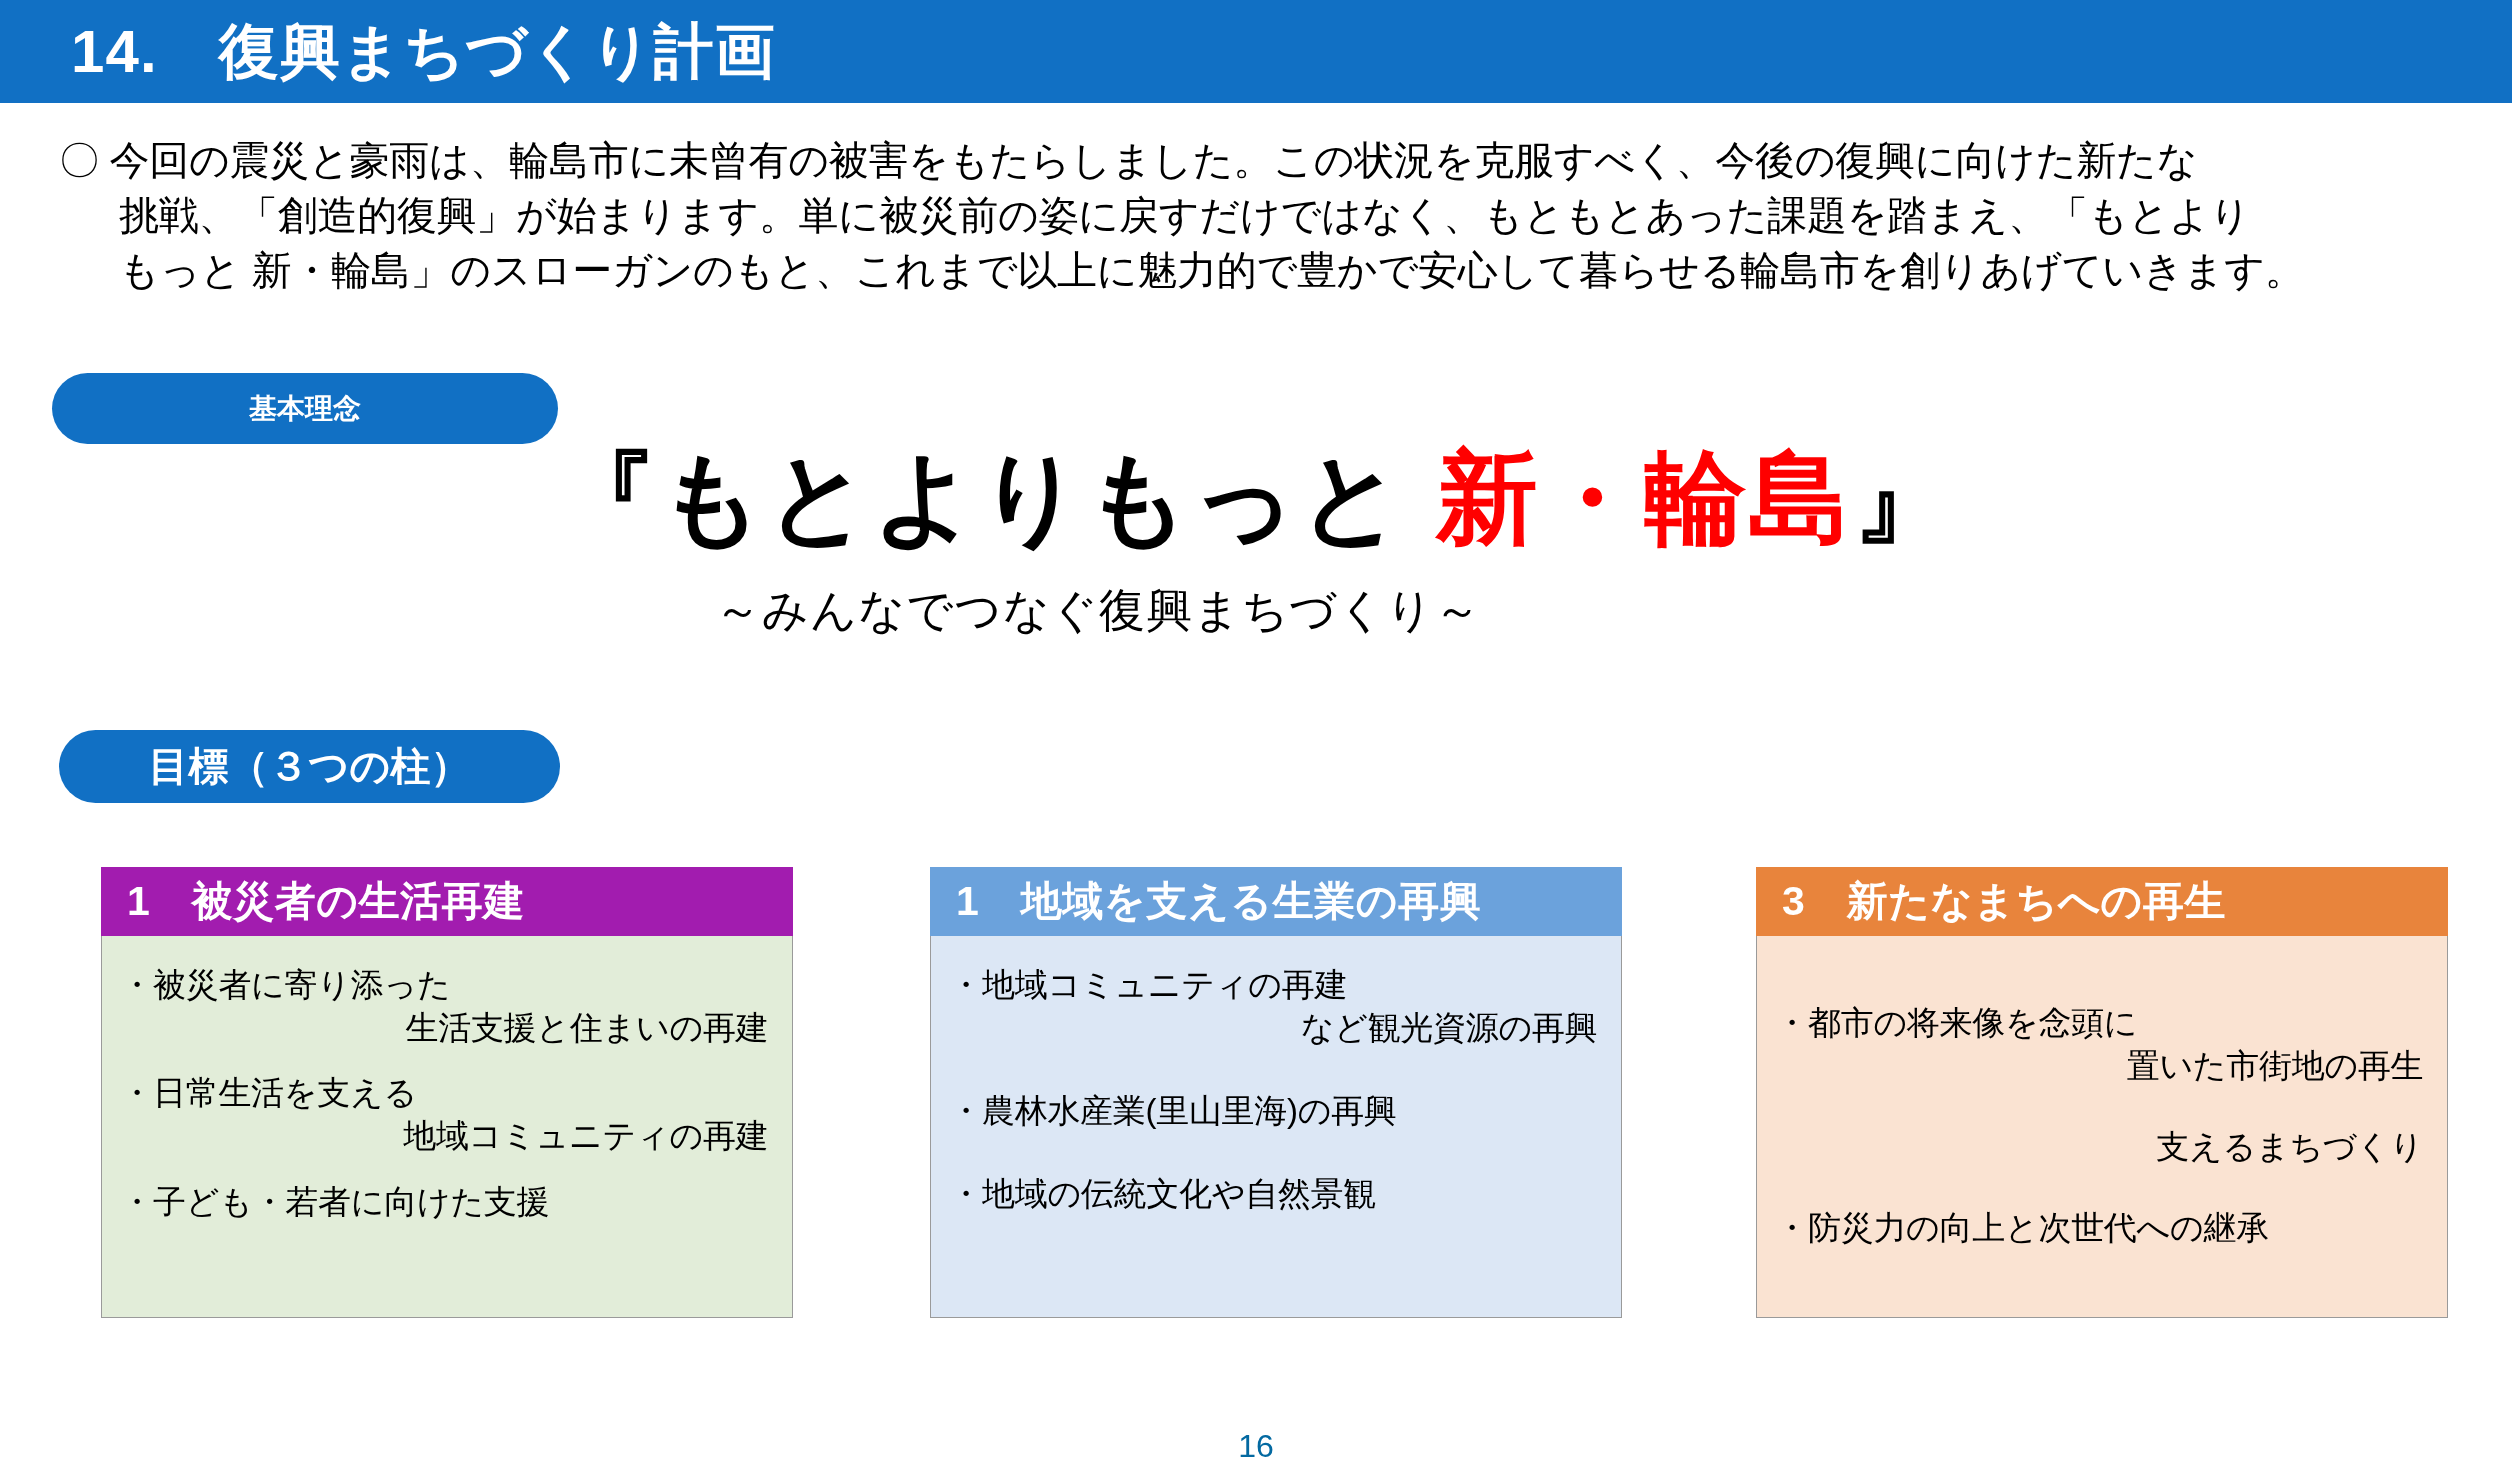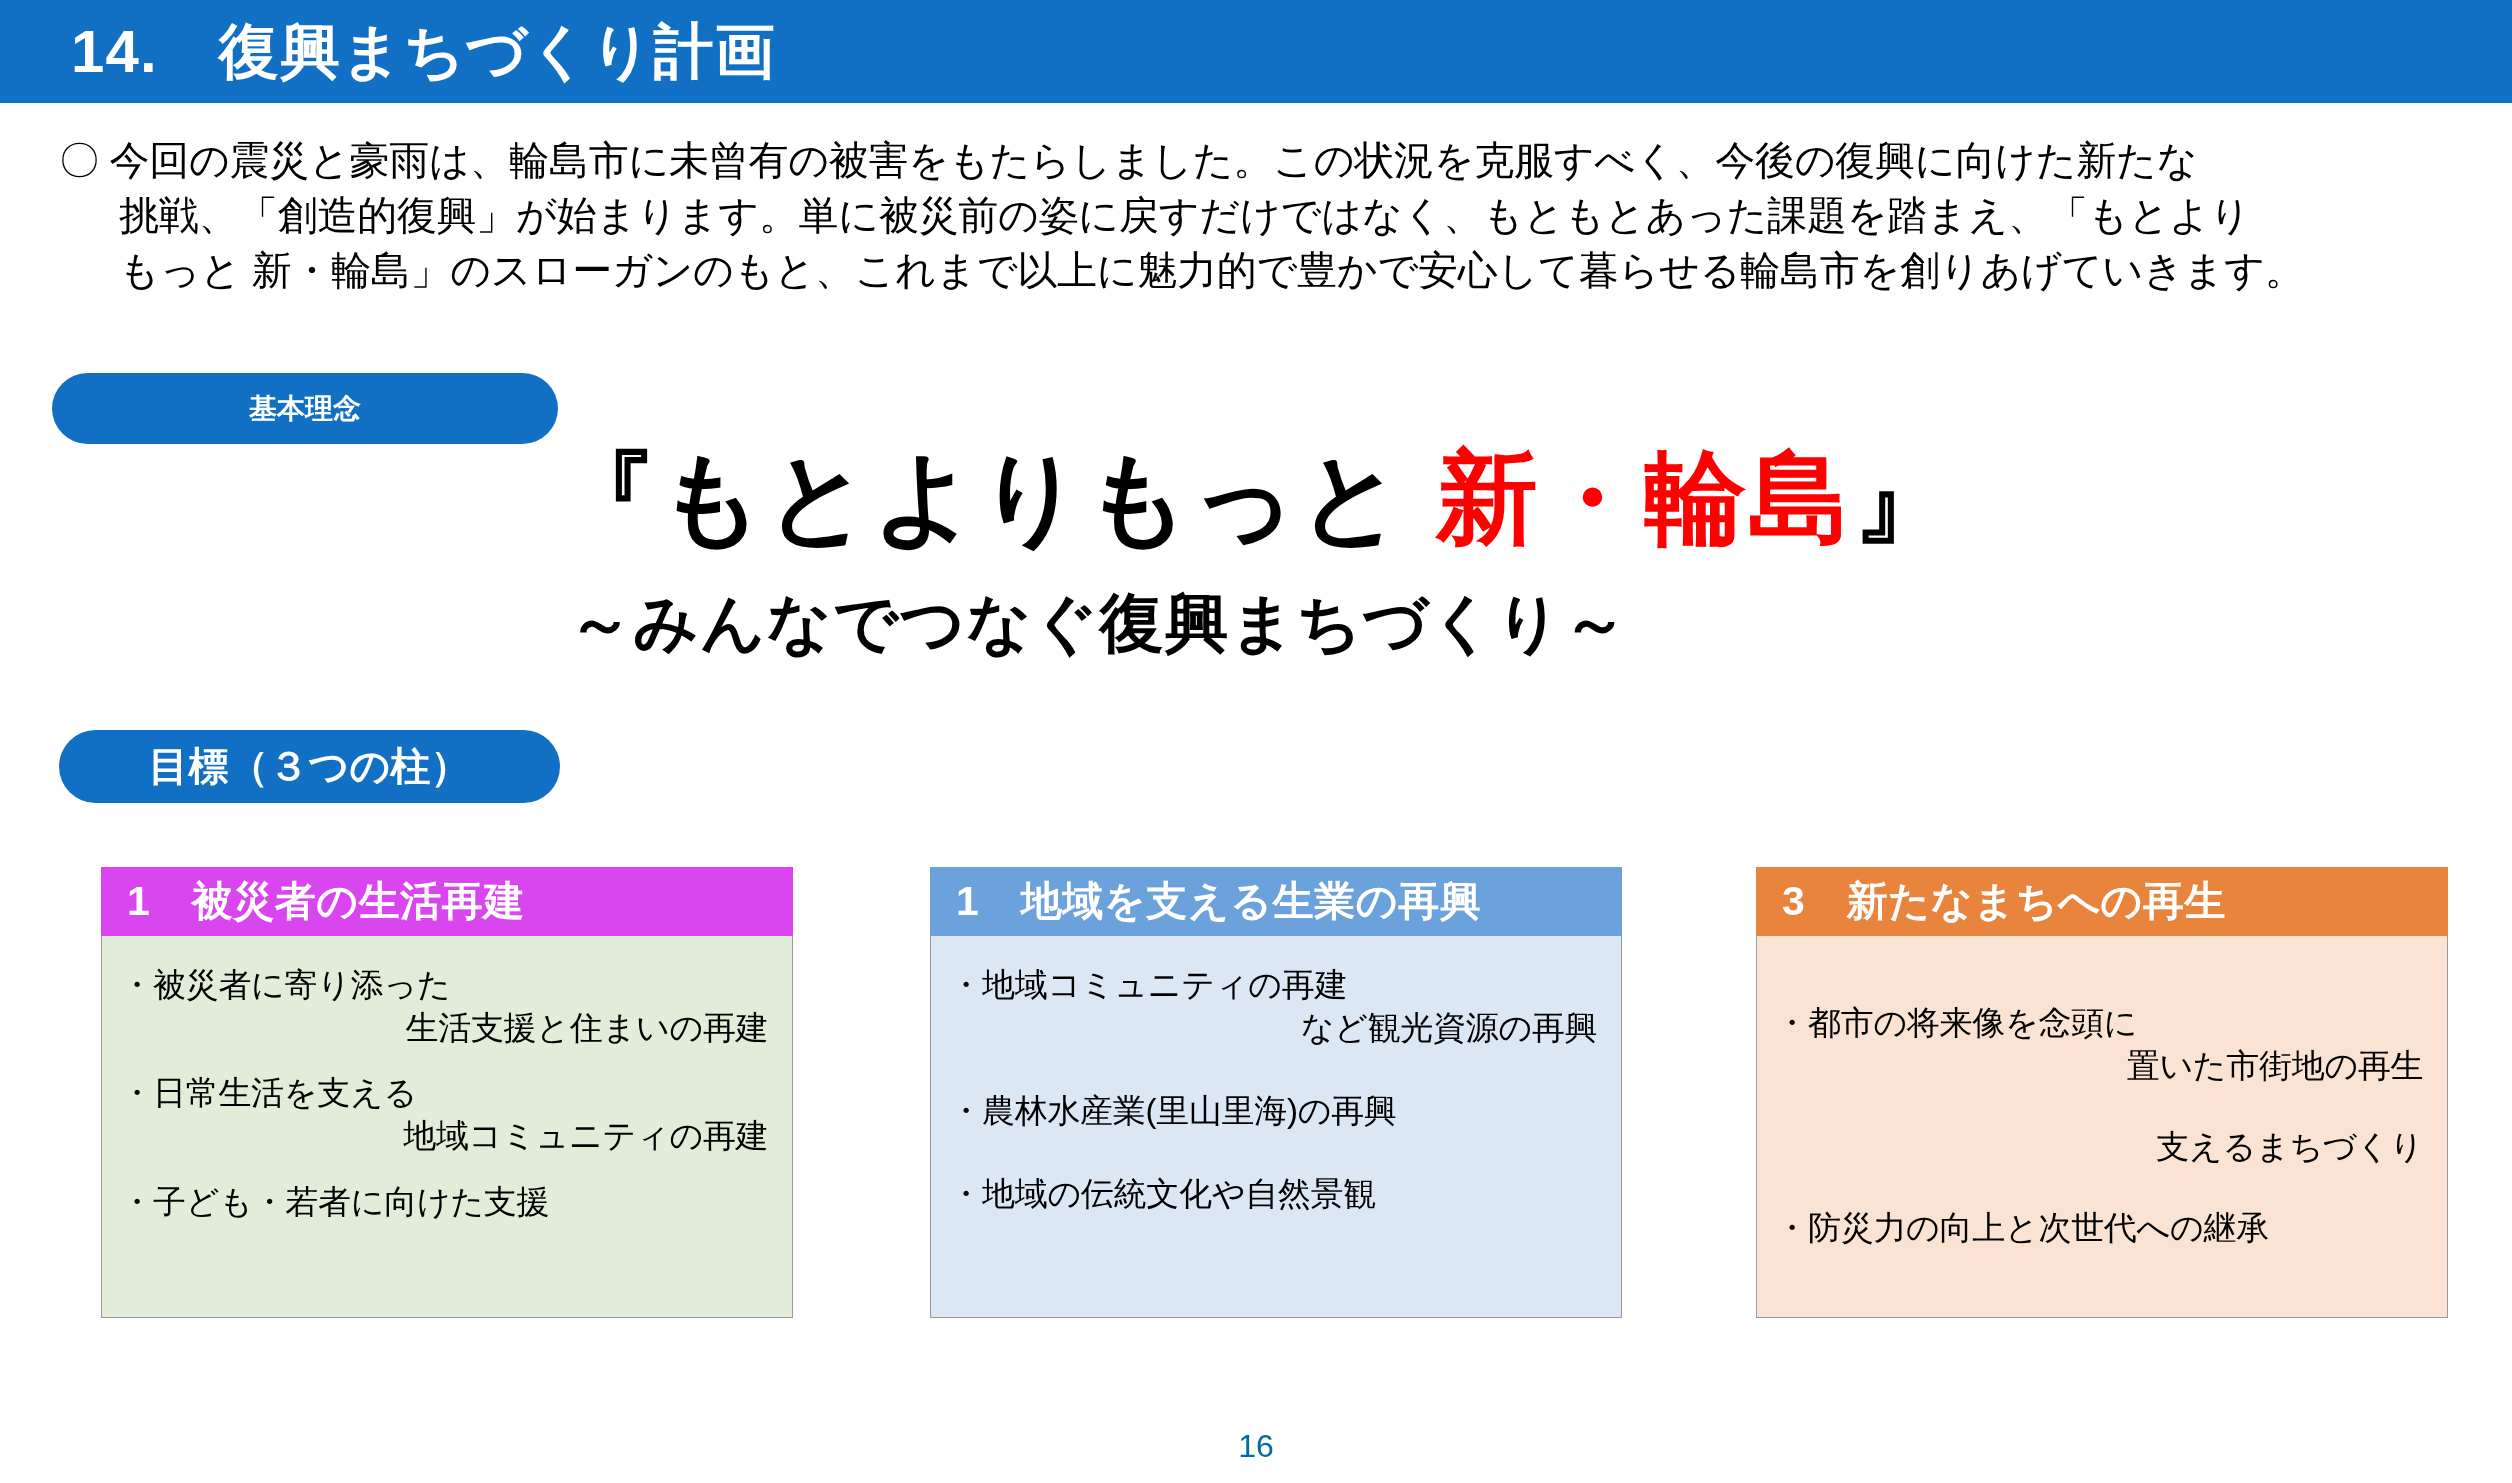--- a/index.html
+++ b/index.html
@@ -94,22 +94,22 @@
     letter-spacing: 2.2px;
     white-space: nowrap;
   }
   .slogan .red { color: #FF0000; }
   .slogan-sub {
     position: absolute;
     left: 0;
     top: 580px;
     width: 2196px;
     text-align: center;
-    font-size: 64px;
-    font-weight: 700;
+    font-size: 46px;
+    font-weight: 400;
     letter-spacing: 1.1px;
     white-space: nowrap;
   }
 
   
   .columns {
     position: absolute;
     left: 0;
     top: 867px;
     width: 2512px;
@@ -129,21 +129,21 @@
     display: flex;
     align-items: center;
     color: #ffffff;
     font-size: 41px;
     font-weight: 700;
     padding-left: 26px;
     box-sizing: border-box;
     white-space: nowrap;
     letter-spacing: 0.5px;
   }
-  .col-1 .col-head { background: #d946ef; }
+  .col-1 .col-head { background: #a21caf; }
   .col-2 .col-head { background: #6BA2DC; }
   .col-3 .col-head { background: #E8843C; }
 
   .col-body {
     box-sizing: border-box;
     height: 382px;
     padding: 28px 18.3px 0 18.3px;
     border: 1.1px solid #9a9a9a;
     border-top: none;
     font-size: 33px;

